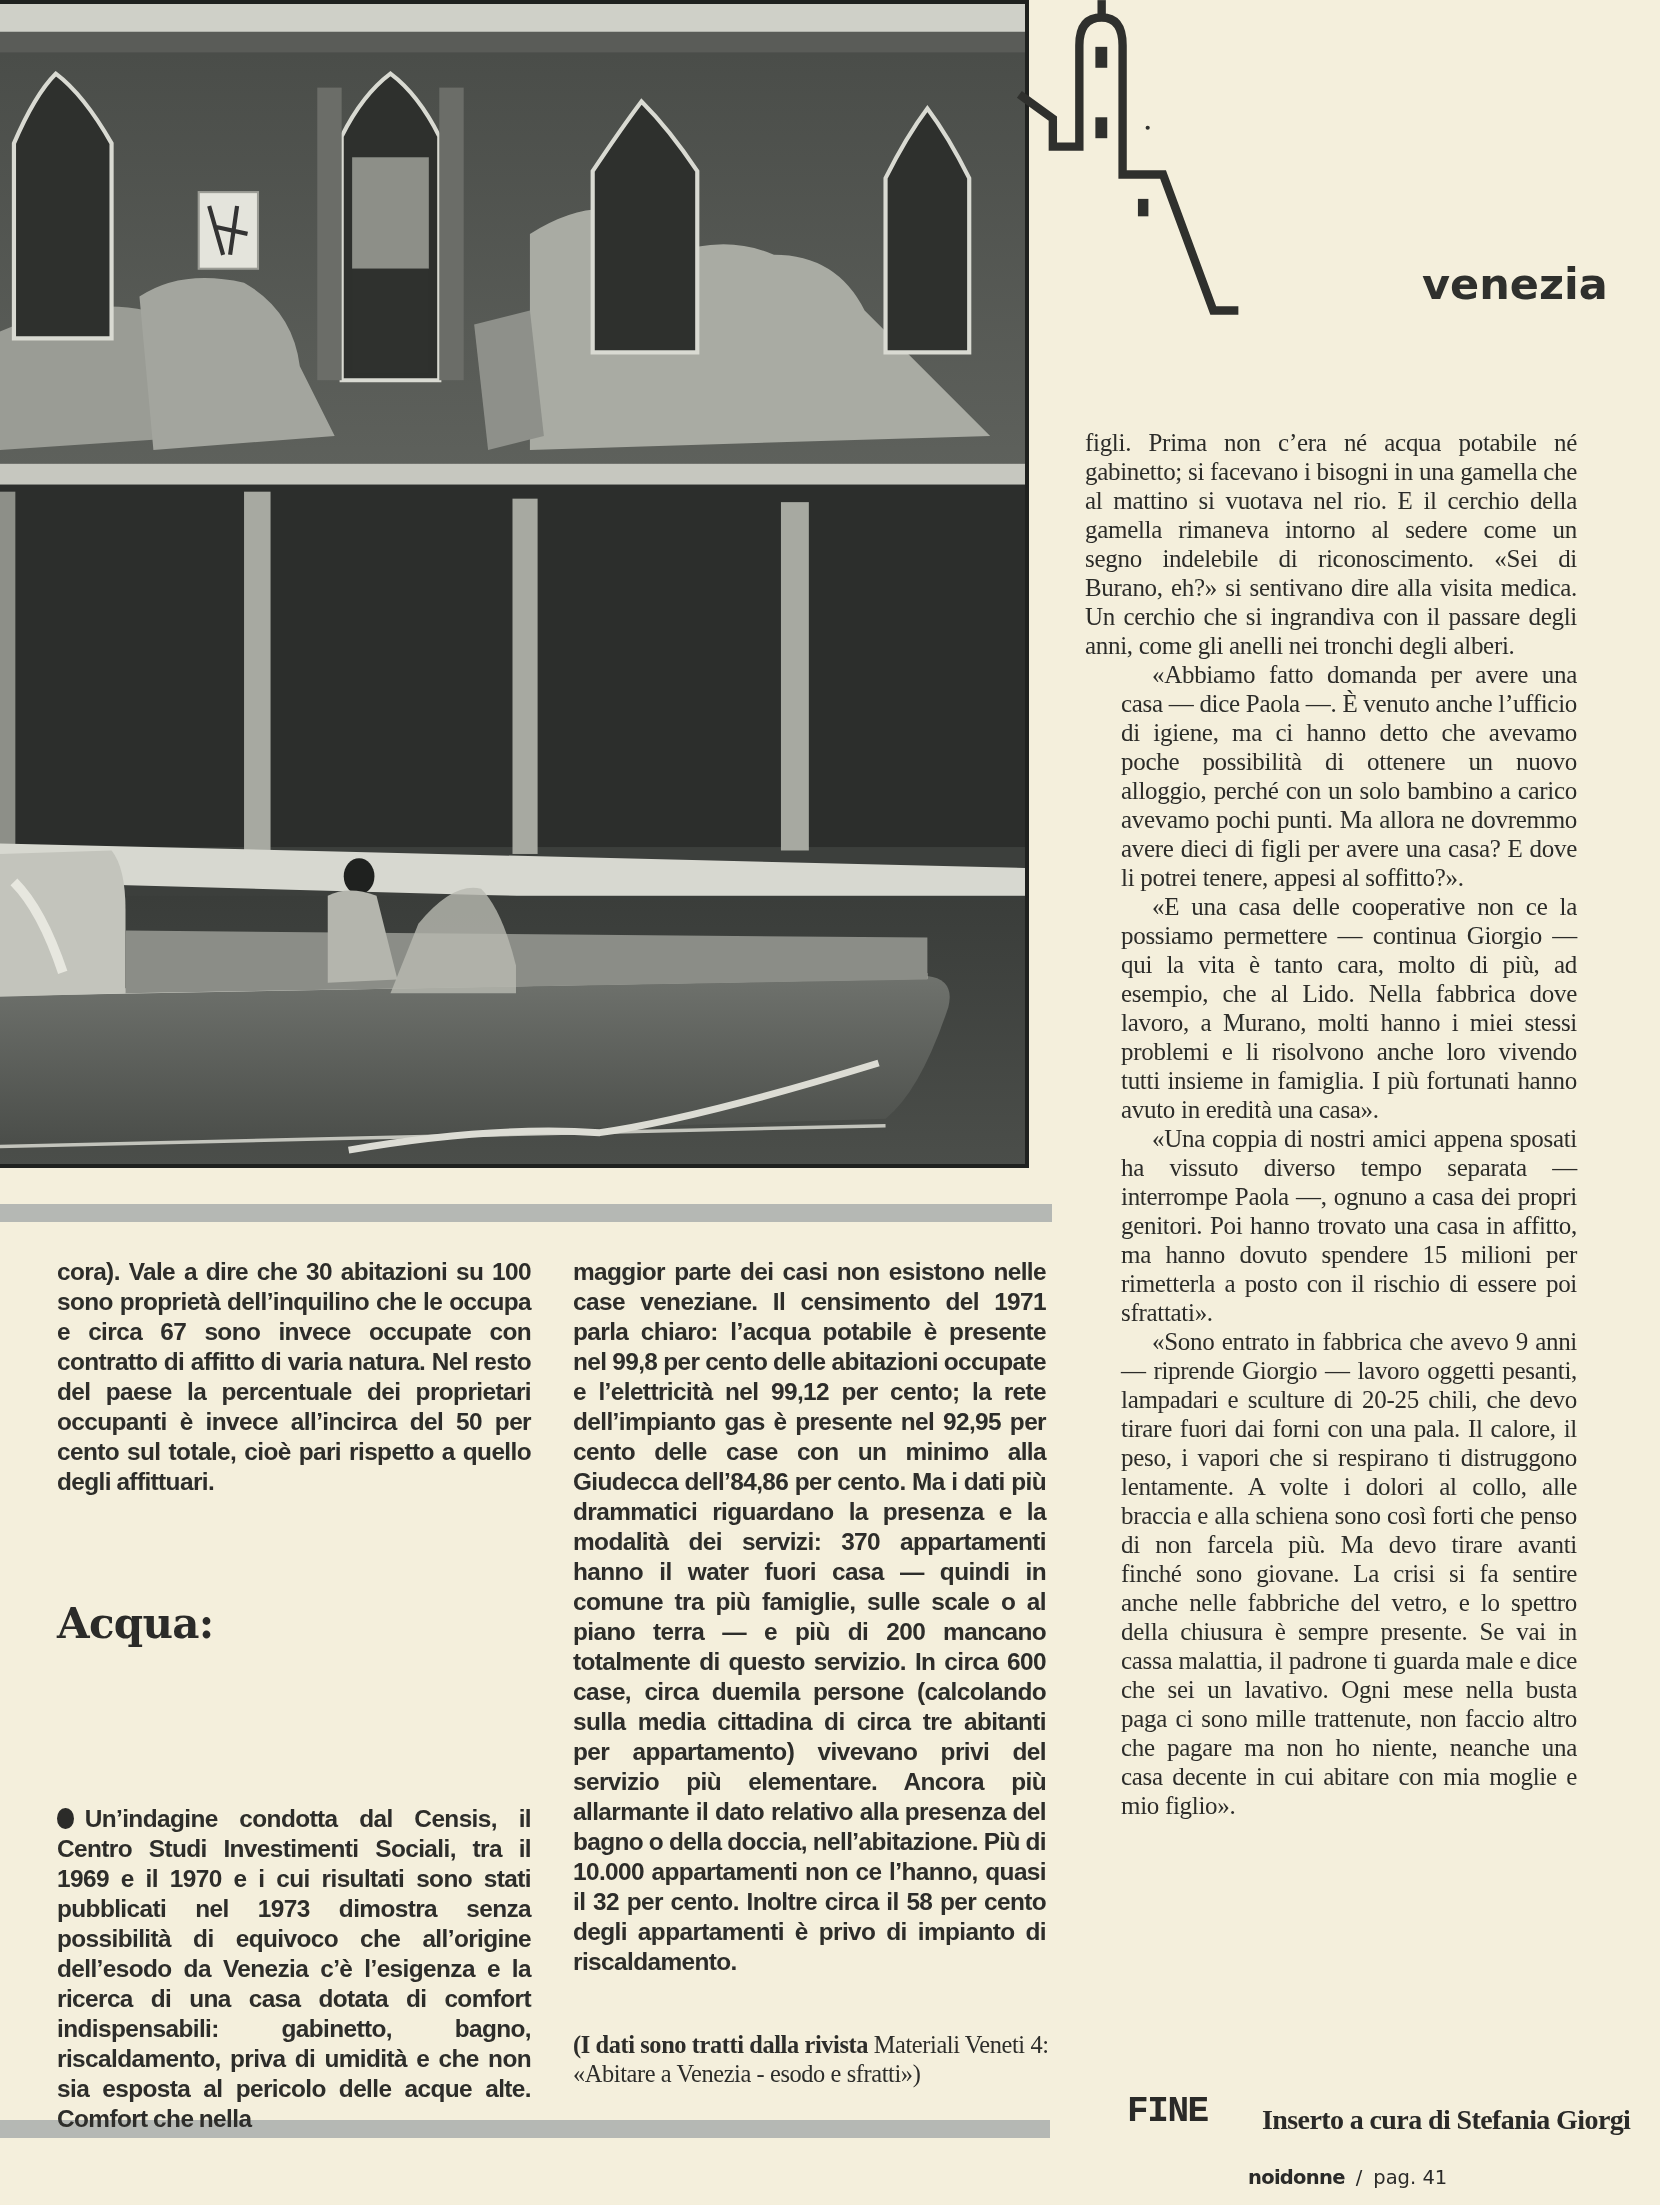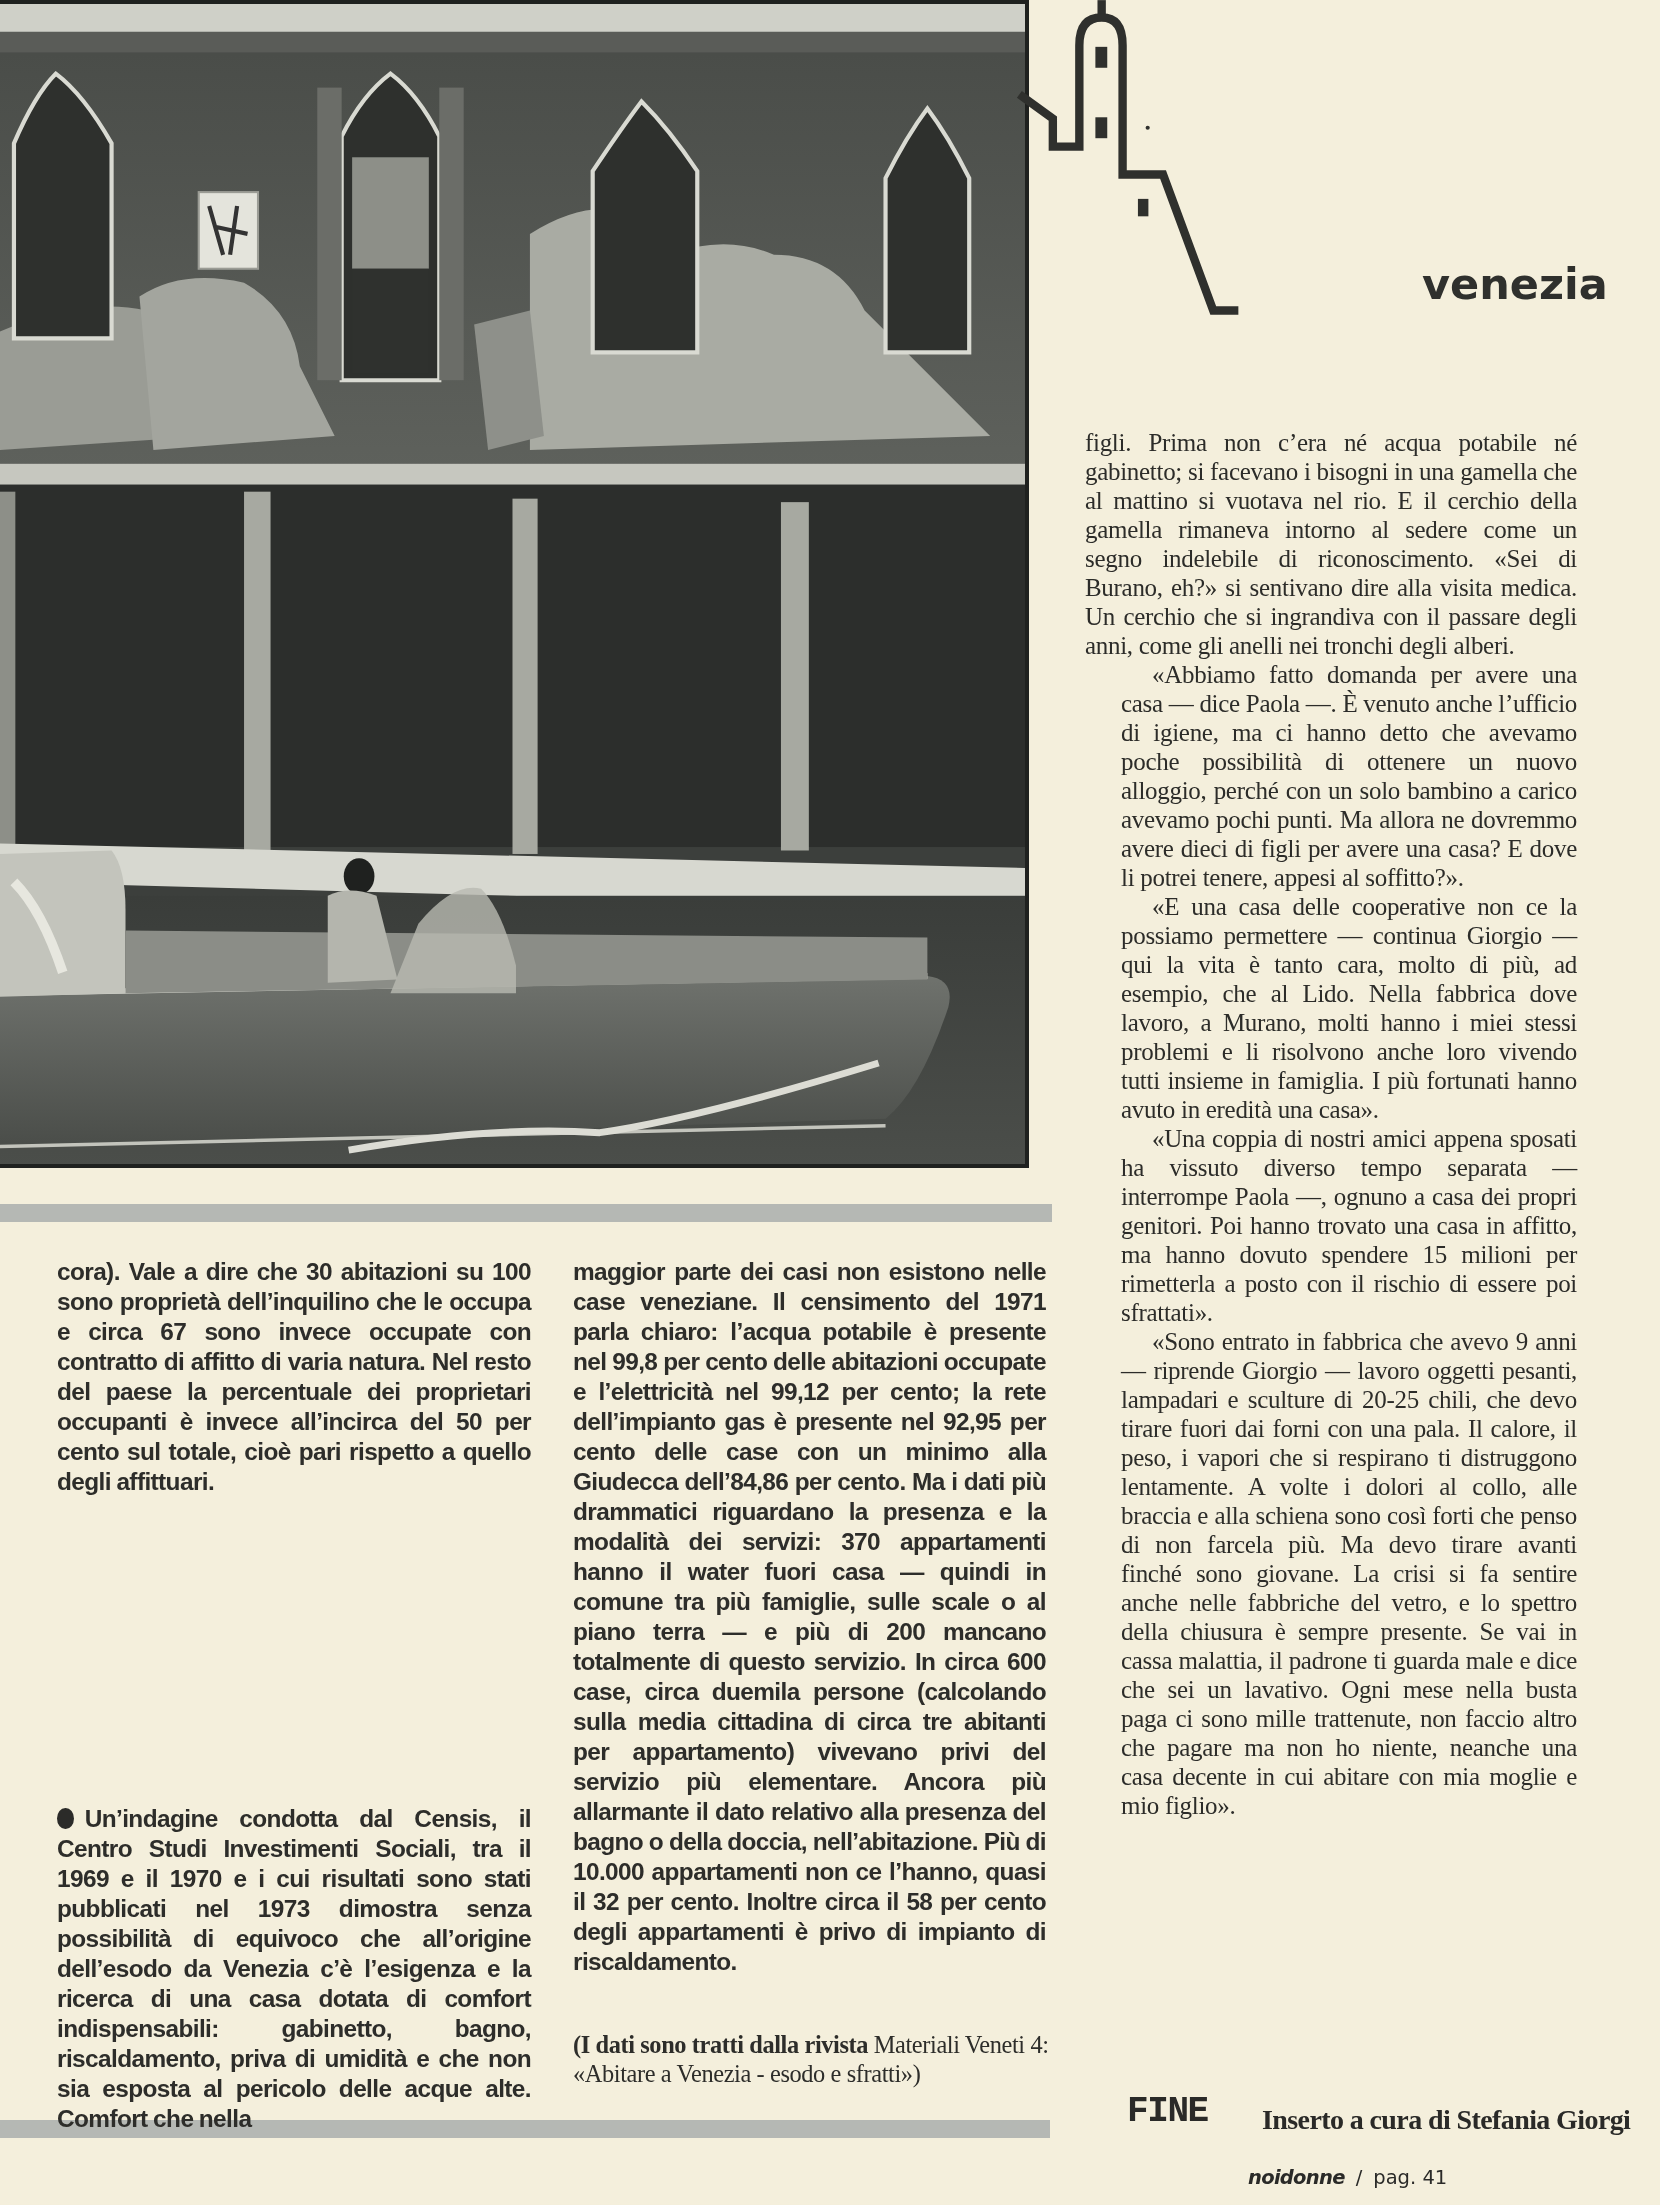--- a/index.html
+++ b/index.html
@@ -71,21 +71,21 @@
   }
   .credit {
     position: absolute; left: 1262px; top: 2104px;
     font-family: "Liberation Serif", serif; font-weight: bold; font-size: 28px; color: #2a2a28;
     letter-spacing: -0.6px;
   }
   .folio {
     position: absolute; left: 1248px; top: 2166px;
     font-family: "DejaVu Sans", "Liberation Sans", sans-serif; font-size: 19.5px; color: #2a2a28;
   }
-  .folio .brand { font-weight: bold; letter-spacing: -0.7px; font-style: italic; }
+  .folio .brand { font-weight: bold; letter-spacing: -0.7px; }
   .folio .sep { margin: 0 11px; }
 </style>
 </head>
 <body>
 
 <div class="photo">
   <svg viewBox="0 0 1470 1665" preserveAspectRatio="none">
     <defs>
       <linearGradient id="wall" x1="0" y1="0" x2="0" y2="1">
         <stop offset="0" stop-color="#4a4d49"></stop>
@@ -175,20 +175,21 @@
 <div class="logo-word">venezia</div>
 
 <div class="rule top"></div>
 <div class="rule bottom"></div>
 
 <div class="col bold-col col-1">
   <p>cora). Vale a dire che 30 abitazioni su 100 sono proprietà dell’inquilino che le occupa e circa 67 sono invece occupate con contratto di affitto di varia natura. Nel resto del paese la percentuale dei proprietari occupanti è invece all’incirca del 50 per cento sul totale, cioè pari rispetto a quello degli affittuari.</p>
 </div>
 
 <div class="subhead">
+  <div>Acqua:</div>
 </div>
 
 <div class="col bold-col" style="left:57px; top:1804px; width:474px;">
   <p><span class="bullet"></span><span>Un’indagine condotta dal Censis, il Centro Studi Investimenti Sociali, tra il 1969 e il 1970 e i cui risultati sono stati pubblicati nel 1973 dimostra senza possibilità di equivoco che all’origine dell’esodo da Venezia c’è l’esigenza e la ricerca di una casa dotata di comfort indispensabili: gabinetto, bagno, riscaldamento, priva di umidità e che non sia esposta al pericolo delle acque alte. Comfort che nella</span></p>
 </div>
 
 <div class="col bold-col col-2">
   <p>maggior parte dei casi non esistono nelle case veneziane. Il censimento del 1971 parla chiaro: l’acqua potabile è presente nel 99,8 per cento delle abitazioni occupate e l’elettricità nel 99,12 per cento; la rete dell’impianto gas è presente nel 92,95 per cento delle case con un minimo alla Giudecca dell’84,86 per cento. Ma i dati più drammatici riguardano la presenza e la modalità dei servizi: 370 appartamenti hanno il water fuori casa — quindi in comune tra più famiglie, sulle scale o al piano terra — e più di 200 mancano totalmente di questo servizio. In circa 600 case, circa duemila persone (calcolando sulla media cittadina di circa tre abitanti per appartamento) vivevano privi del servizio più elementare. Ancora più allarmante il dato relativo alla presenza del bagno o della doccia, nell’abitazione. Più di 10.000 appartamenti non ce l’hanno, quasi il 32 per cento. Inoltre circa il 58 per cento degli appartamenti è privo di impianto di riscaldamento.</p>
 </div>
 

